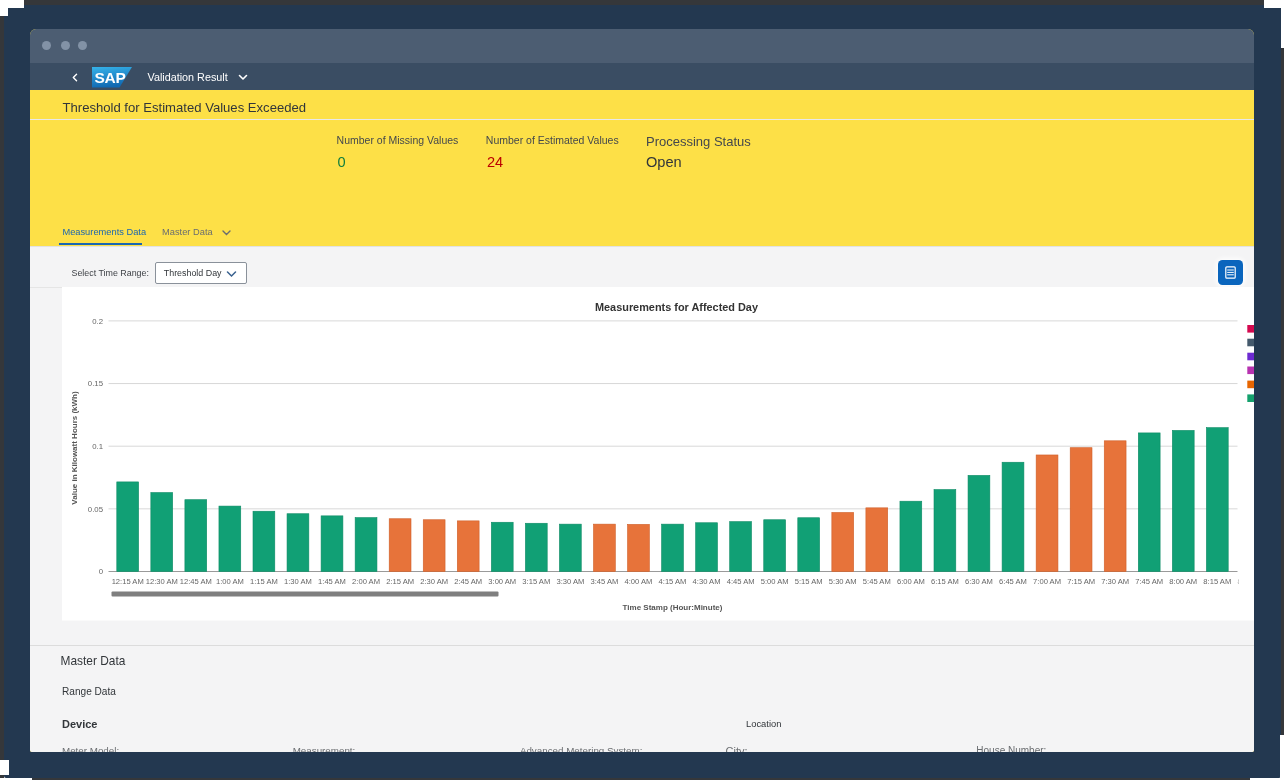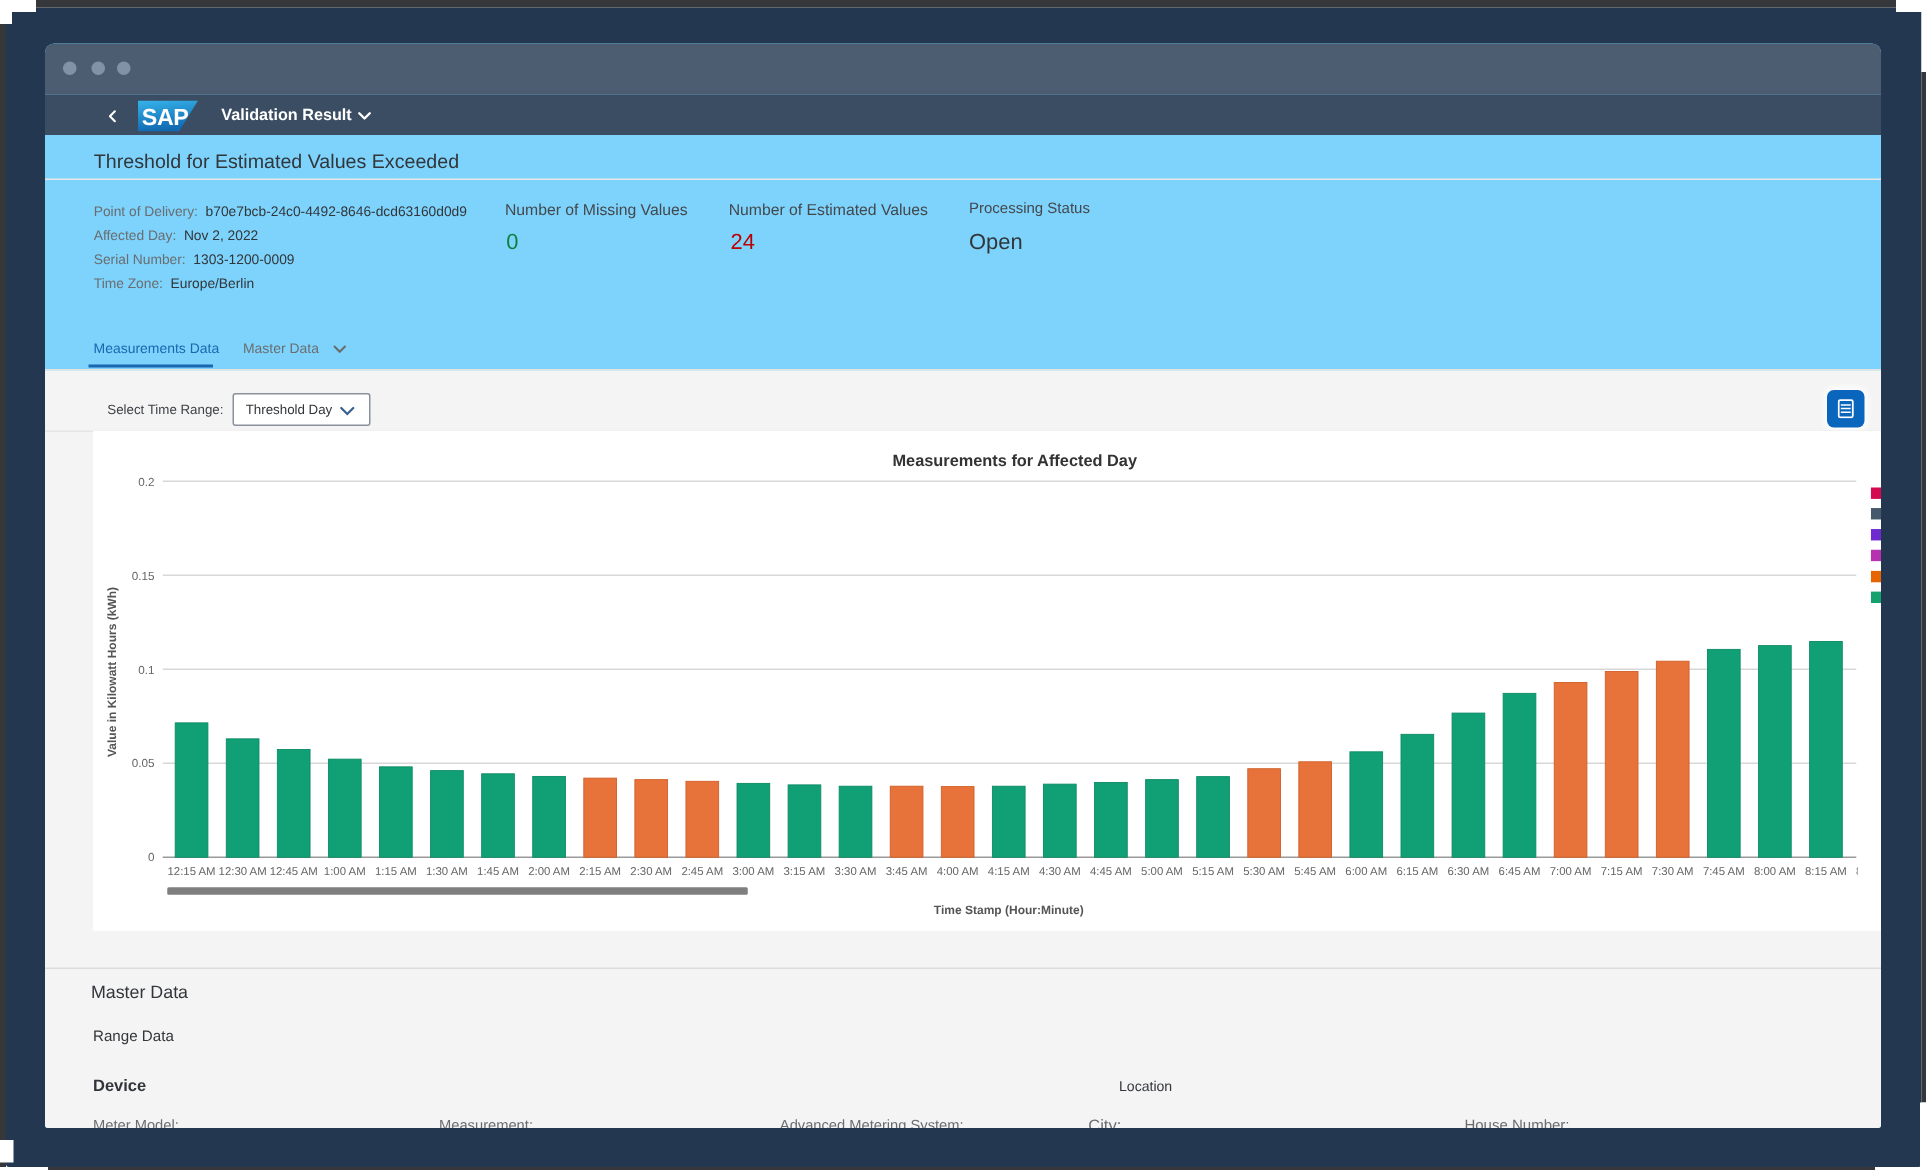--- a/index.html
+++ b/index.html
@@ -11,58 +11,52 @@
 <div class="abs" style="left:32px;top:777.5px;width:1218px;height:2.5px;background:#35373a"></div>
 <div class="abs" style="left:1280.5px;top:48px;width:3.5px;height:687px;background:#35373a"></div>
 <div class="abs" style="left:0;top:0;width:24px;height:7.5px;background:#fff"></div>
 <div class="abs" style="left:0;top:7.5px;width:8px;height:8.5px;background:#fff"></div>
 <div class="abs" style="left:1264px;top:0;width:20px;height:7.5px;background:#fff"></div>
 <div class="abs" style="left:1281px;top:7.5px;width:3px;height:40.5px;background:#fff"></div>
 <div class="abs" style="left:1280px;top:735px;width:4px;height:45px;background:#fff"></div>
 <div class="abs" style="left:0;top:760px;width:8.5px;height:15px;background:#fff"></div>
 <div class="abs" style="left:10px;top:777.5px;width:22px;height:2.5px;background:#fff"></div>
 
-<div class="abs" style="left:29.5px;top:29.2px;width:1224.5px;height:722.8px;border-radius:6px 6px 2px 2px;overflow:hidden;background:#7dd3fc">
+<div class="abs" style="left:29.5px;top:29.2px;width:1224.5px;height:722.8px;border-radius:6px 6px 2px 2px;overflow:hidden;background:#fde047">
   <div class="abs" style="left:0;top:0;width:100%;height:33.8px;background:#4c5d72">
     <div class="abs" style="left:12.8px;top:12.3px;width:9px;height:9px;border-radius:50%;background:#8292a6"></div>
     <div class="abs" style="left:31px;top:12.3px;width:9px;height:9px;border-radius:50%;background:#8292a6"></div>
     <div class="abs" style="left:48.7px;top:12.3px;width:9px;height:9px;border-radius:50%;background:#8292a6"></div>
   </div>
   <div class="abs" style="left:0;top:33.8px;width:100%;height:27.5px;background:#3a4d63">
     <svg class="abs" style="left:41.0px;top:9px" width="9" height="11" viewBox="0 0 11 11">
         <path d="M6.8 1.5 L2.8 5.5 L6.8 9.5" stroke="#ffffff" stroke-width="1.7" fill="none" stroke-linecap="round" stroke-linejoin="round"></path>
       </svg>
     <svg class="abs" style="left:62.5px;top:4.5px" width="40" height="20.5" viewBox="0 0 80 41">
       <defs>
           <linearGradient id="sapg" x1="0" y1="0" x2="0.25" y2="1">
         <stop offset="0" stop-color="#36b3ea"></stop>
             <stop offset="1" stop-color="#1169b2"></stop>
           </linearGradient>
         </defs>
       <polygon points="0,0 80,0 55,41 0,41" fill="url(#sapg)"></polygon>
       <text x="5" y="32" font-size="31" font-weight="bold" fill="#ffffff" font-family="Liberation Sans,sans-serif" letter-spacing="-0.5">SAP</text>
     </svg>
-    <span class="abs" style="left:118.0px;top:8.2px;font-size:10.8px;font-weight:bold;color:#ffffff">Validation Result</span>
+    <span class="abs" style="left:118.0px;top:8.2px;font-size:10.8px;font-weight:normal;color:#ffffff">Validation Result</span>
     <svg class="abs" style="left:208.0px;top:11.5px" width="10" height="7" viewBox="0 0 10 7">
         <path d="M1.5 1.5 L5 5 L8.5 1.5" stroke="#ffffff" stroke-width="1.6" fill="none" stroke-linecap="round" stroke-linejoin="round"></path>
       </svg>
   </div>
   <span class="abs" style="left:33.0px;top:70.6px;font-size:13.1px;color:#32363a">Threshold for Estimated Values Exceeded</span>
   <div class="abs" style="left:0;top:90.3px;width:100%;height:1px;background:#e8e8e8"></div>
-  <div class="abs" style="left:33.0px;top:104.8px;font-size:9.2px;color:#6a6d70;line-height:15.85px">
-    Point of Delivery:&nbsp; <span style="color:#32363a">b70e7bcb-24c0-4492-8646-dcd63160d0d9</span><br>
-    Affected Day:&nbsp; <span style="color:#32363a">Nov 2, 2022</span><br>
-    Serial Number:&nbsp; <span style="color:#32363a">1303-1200-0009</span><br>
-    Time Zone:&nbsp; <span style="color:#32363a">Europe/Berlin</span>
-  </div>
   <span class="abs" style="left:307.1px;top:105.3px;font-size:10.5px;color:#44484d">Number of Missing Values</span>
   <span class="abs" style="left:308.0px;top:124.8px;font-size:14.6px;color:#107e3e">0</span>
   <span class="abs" style="left:456.3px;top:105.3px;font-size:10.5px;color:#44484d">Number of Estimated Values</span>
   <span class="abs" style="left:457.5px;top:124.8px;font-size:14.6px;color:#bb0000">24</span>
-  <span class="abs" style="left:616.5px;top:105.3px;font-size:10px;color:#44484d">Processing Status</span>
+  <span class="abs" style="left:616.5px;top:105.3px;font-size:13px;color:#44484d">Processing Status</span>
   <span class="abs" style="left:616.5px;top:124.8px;font-size:14.6px;color:#32363a">Open</span>
   <span class="abs" style="left:32.9px;top:197.8px;font-size:9.3px;color:#1a66b0">Measurements Data</span>
   <span class="abs" style="left:132.5px;top:197.8px;font-size:9.3px;color:#6a6d70">Master Data</span>
   <svg class="abs" style="left:192.0px;top:200.8px" width="9" height="6" viewBox="0 0 9 6">
       <path d="M1 1 L4.5 4.5 L8 1" stroke="#6a6d70" stroke-width="1.4" fill="none" stroke-linecap="round"></path>
     </svg>
   <div class="abs" style="left:29.7px;top:213.4px;width:82.5px;height:2.3px;background:#1a66b0"></div>
   <div class="abs" style="left:0;top:216.6px;width:100%;height:1px;background:#e2e2e2"></div>
   <div class="abs" style="left:0;top:217.6px;width:100%;height:505.2px;background:#f4f4f5"></div>
   <span class="abs" style="left:42.0px;top:239.0px;font-size:8.9px;color:#3f4247">Select Time Range:</span>

